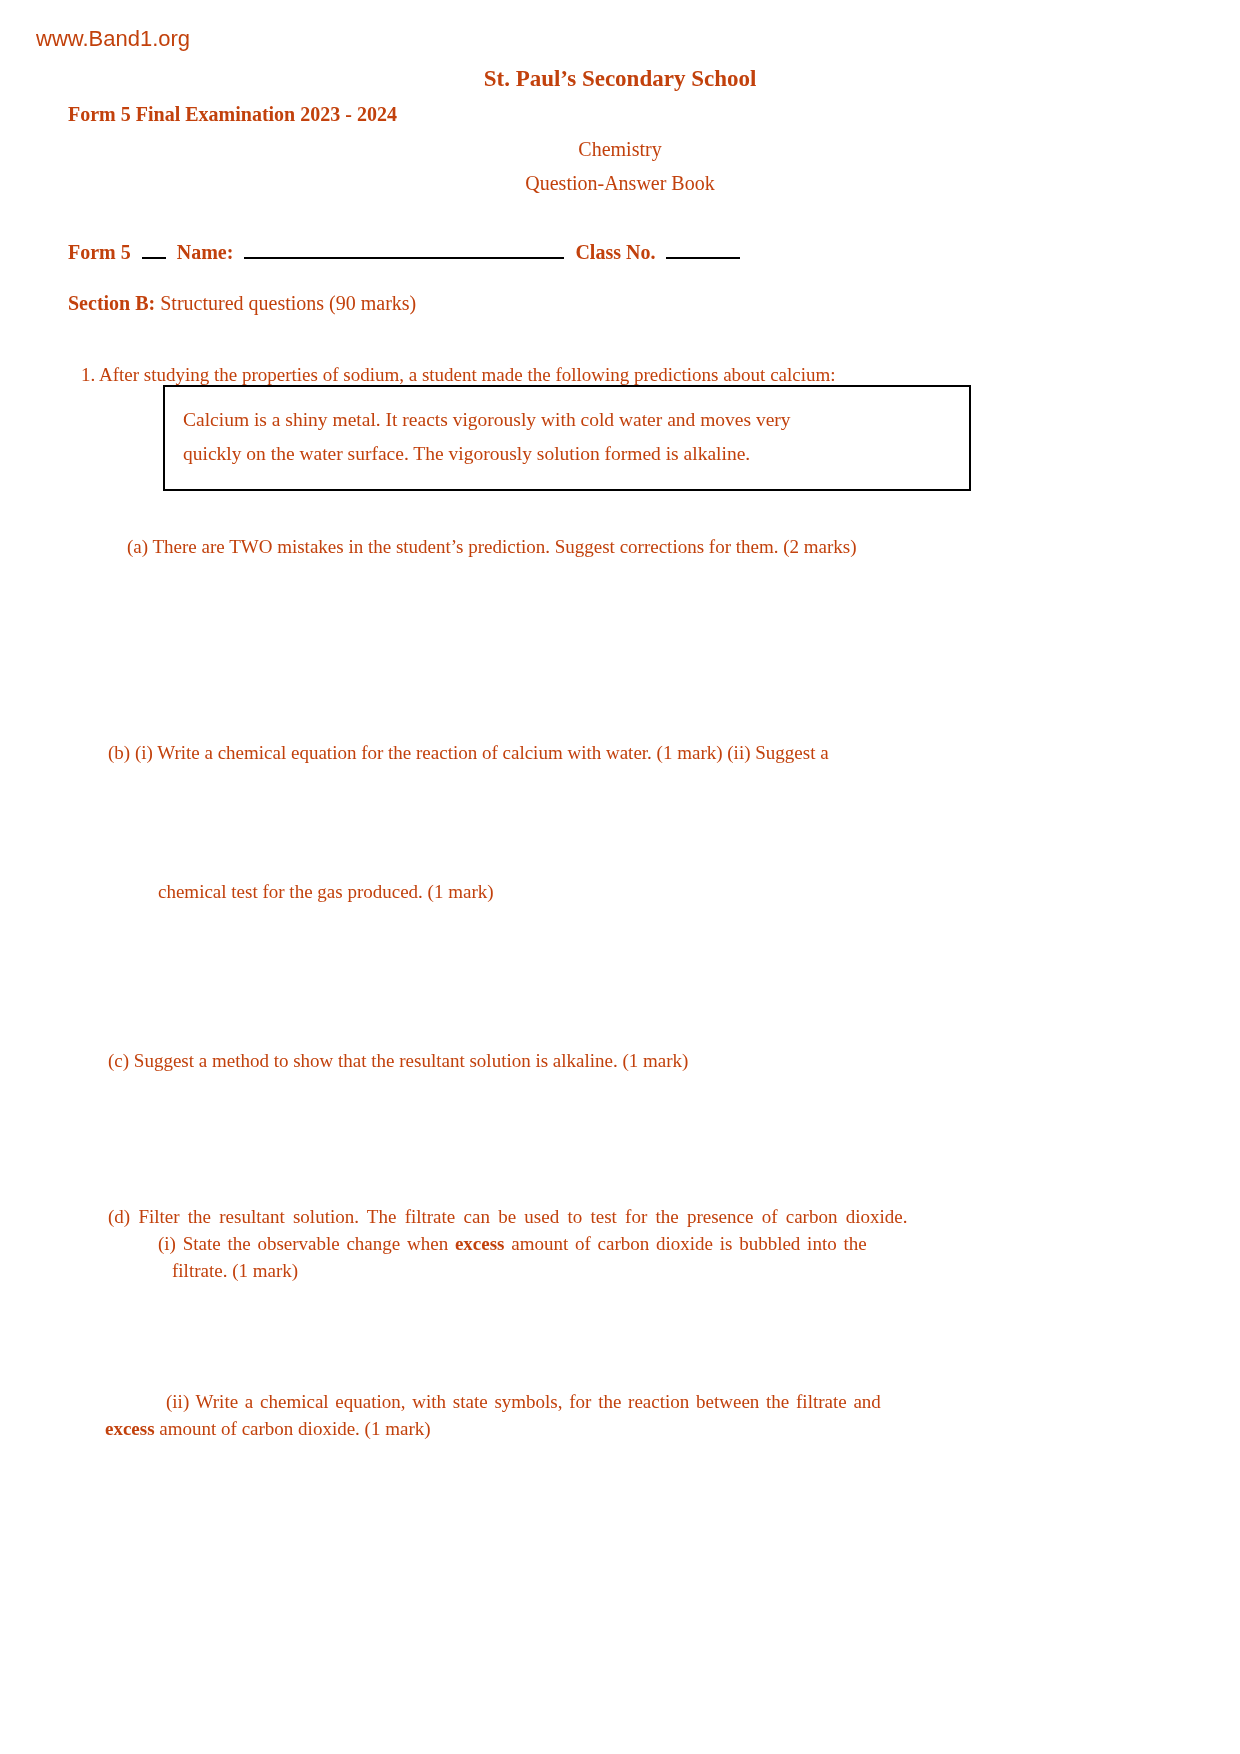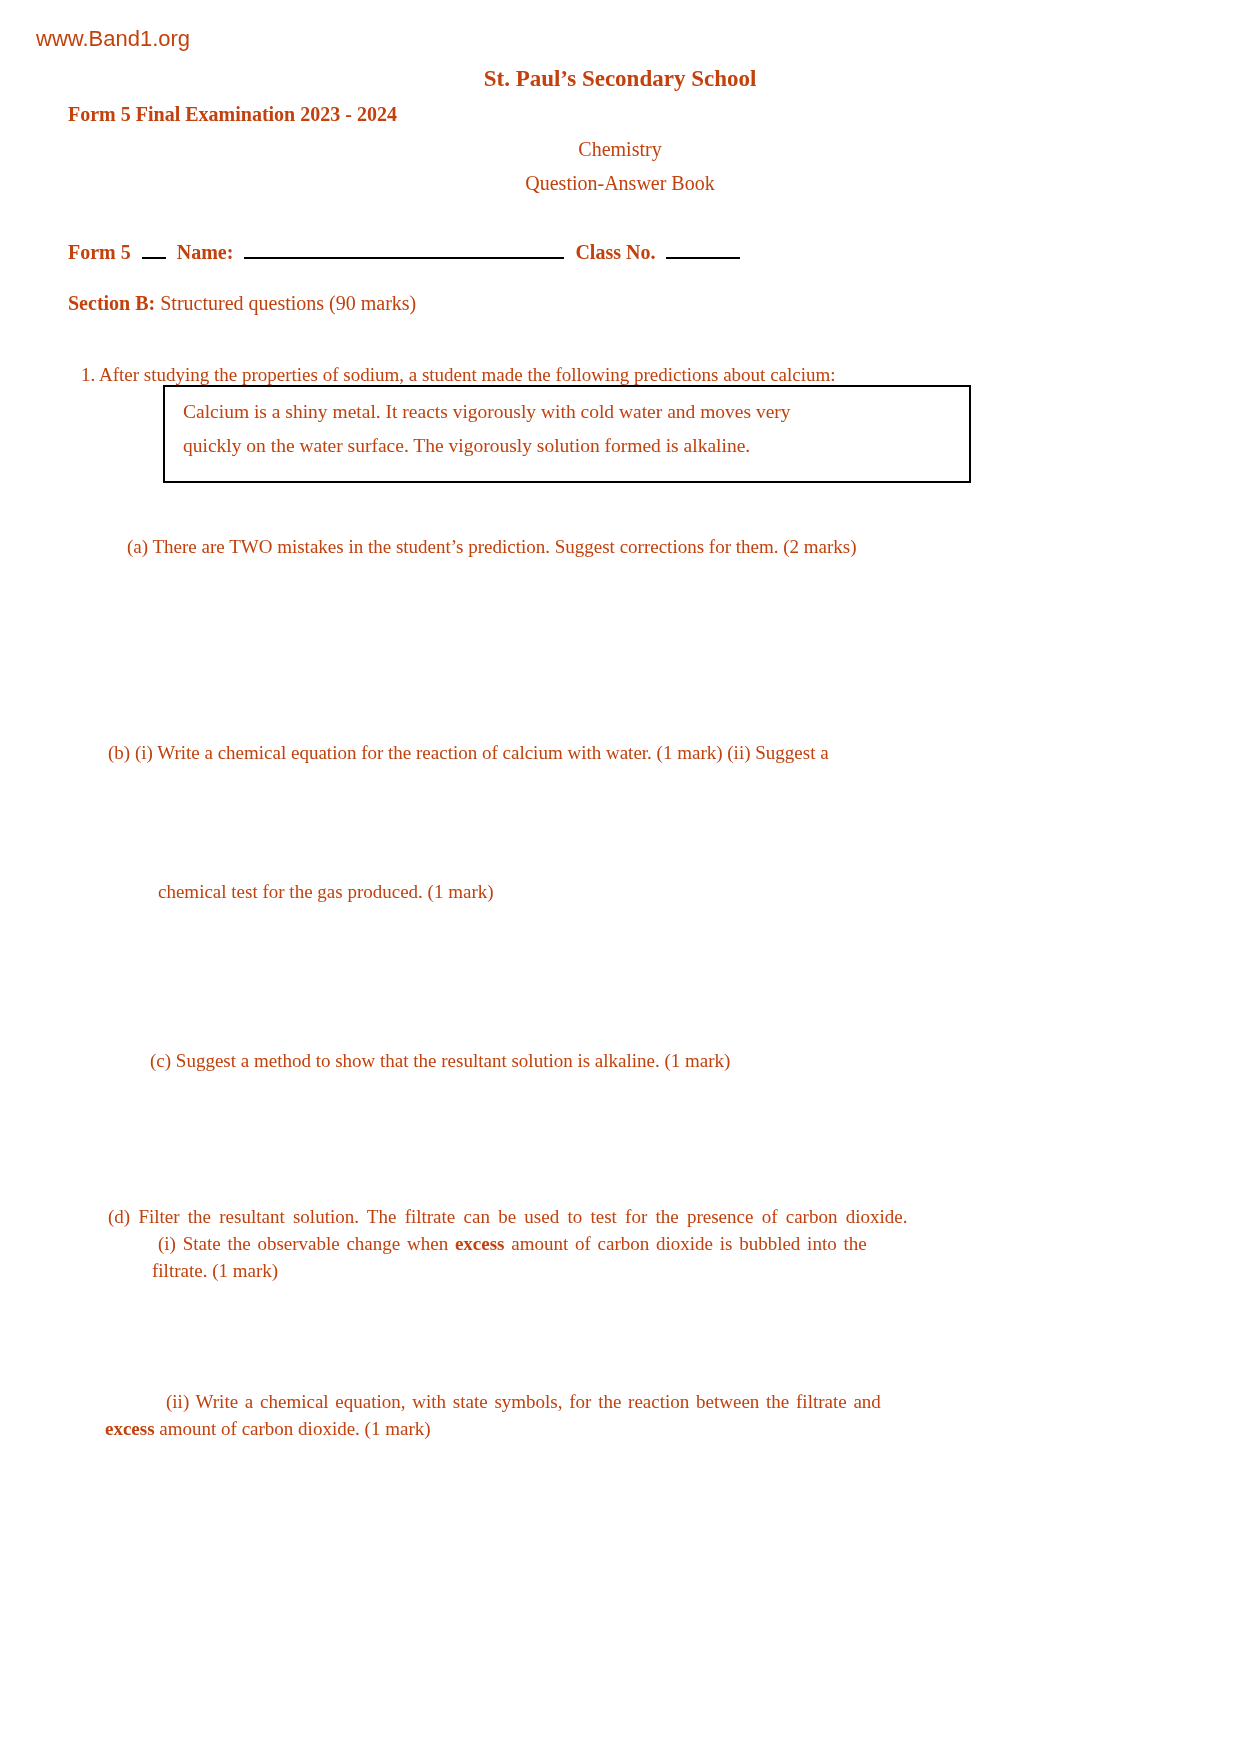--- a/index.html
+++ b/index.html
@@ -37,36 +37,36 @@
   .w74 { width: 74px; }
 
   .sectionline { left: 68px; top: 292px; font-size: 20px; }
 
   .q1-intro { left: 68px; top: 364px; margin-left: 13px; }
 
   .prediction-box {
     left: 163px; top: 385px;
     width: 768px; height: 86px;
     border: 2px solid #000;
-    padding: 8px 18px 0 18px;
+    padding: 16px 18px 0 18px;
     box-sizing: content-box;
     line-height: 34px;
     font-size: 19.5px;
     white-space: nowrap;
     background: #ffffff;
   }
 
   .part-a  { left: 127px; top: 536px; }
   .part-b1 { left: 108px; top: 742px; }
   .part-b2 { left: 158px; top: 881px; }
-  .part-c  { left: 108px; top: 1050px; margin-left: 42px; }
+  .part-c  { left: 108px; top: 1050px; }
 
   .part-d-l1  { left: 108px; top: 1206px; }
   .part-d-i1  { left: 158px; top: 1233px; }
-  .part-d-i2  { left: 152px; top: 1260px; text-align: right; }
+  .part-d-i2  { left: 172px; top: 1260px; text-align: right; }
 
   .part-dii-l1 { left: 158px; top: 1391px; margin-left: 8px; }
   .part-dii-l2 { left: 105px; top: 1418px; }
 
   .wj  { word-spacing: 3.5px; }
   .wj2 { word-spacing: 2px; }
 </style>
 </head>
 <body>
 

